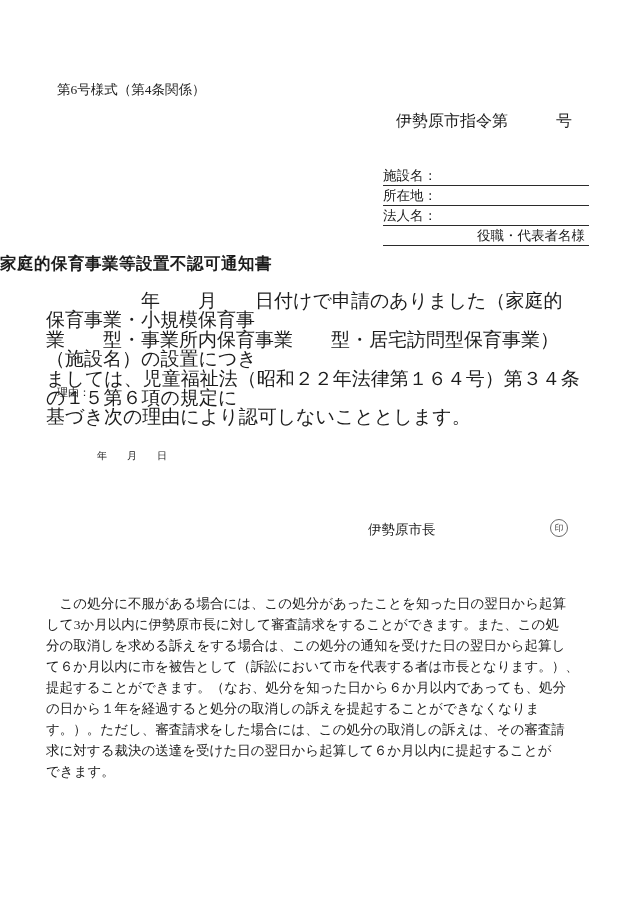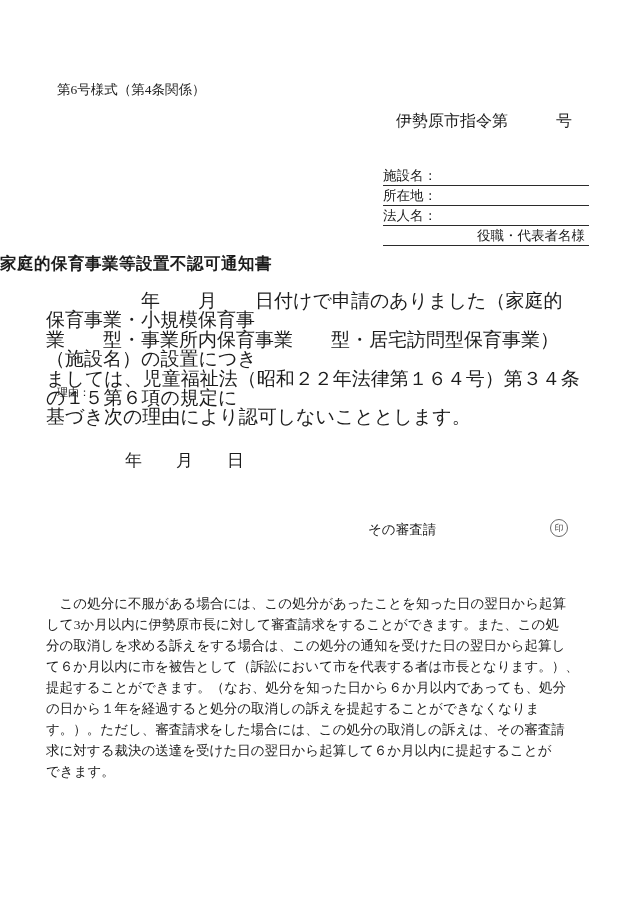--- a/index.html
+++ b/index.html
@@ -45,21 +45,21 @@
     position:absolute; left:46px; top:291px; width:534px;
     font-size:19px; line-height:19.4px;
     white-space:pre-wrap;
   }
   .reason-label {
     position:absolute; left:57px; top:385px;
     font-size:11px; white-space:pre;
   }
   .date-line {
     position:absolute; left:57px; top:449px;
-    font-size:17px; white-space:pre;
+    font-size:10px; white-space:pre;
   }
   .issuer {
     position:absolute; left:368px; top:521px;
     font-size:13.5px; white-space:pre;
   }
   .seal {
     position:absolute; left:550px; top:519px;
     width:16px; height:16px;
     border:1px solid #6a6a6a; border-radius:50%;
     color:#4a4a4a; font-size:9px; line-height:16px;
@@ -95,21 +95,21 @@
 
   <div class="body-paragraph">　　　　　年　　月　　日付けで申請のありました（家庭的保育事業・小規模保育事
 業　　型・事業所内保育事業　　型・居宅訪問型保育事業）（施設名）の設置につき
 ましては、児童福祉法（昭和２２年法律第１６４号）第３４条の１５第６項の規定に
 基づき次の理由により認可しないこととします。</div>
 
   <div class="reason-label">理由：</div>
 
   <div class="date-line">　　　　年　　月　　日</div>
 
-  <div class="issuer">その審査請</div>
+  <div class="issuer">伊勢原市長</div>
 
   <div class="seal">印</div>
 
   <div class="appeal-paragraph">　この処分に不服がある場合には、この処分があったことを知った日の翌日から起算
 して3か月以内に伊勢原市長に対して審査請求をすることができます。また、この処
 分の取消しを求める訴えをする場合は、この処分の通知を受けた日の翌日から起算し
 て６か月以内に市を被告として（訴訟において市を代表する者は市長となります。）、
 提起することができます。（なお、処分を知った日から６か月以内であっても、処分
 の日から１年を経過すると処分の取消しの訴えを提起することができなくなりま
 す。）。ただし、審査請求をした場合には、この処分の取消しの訴えは、その審査請

